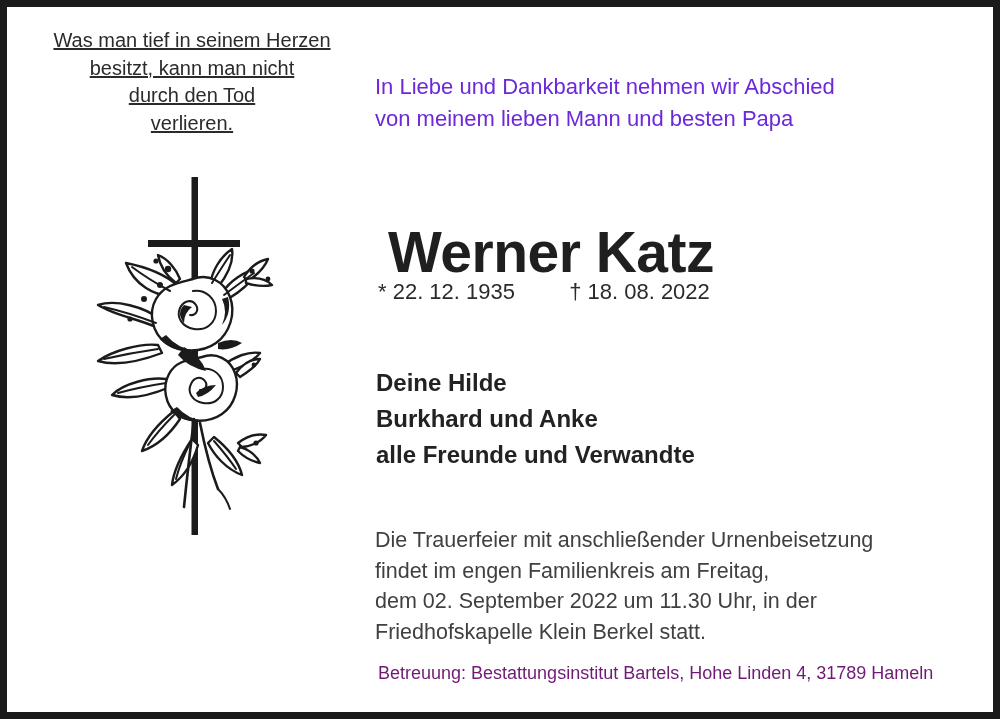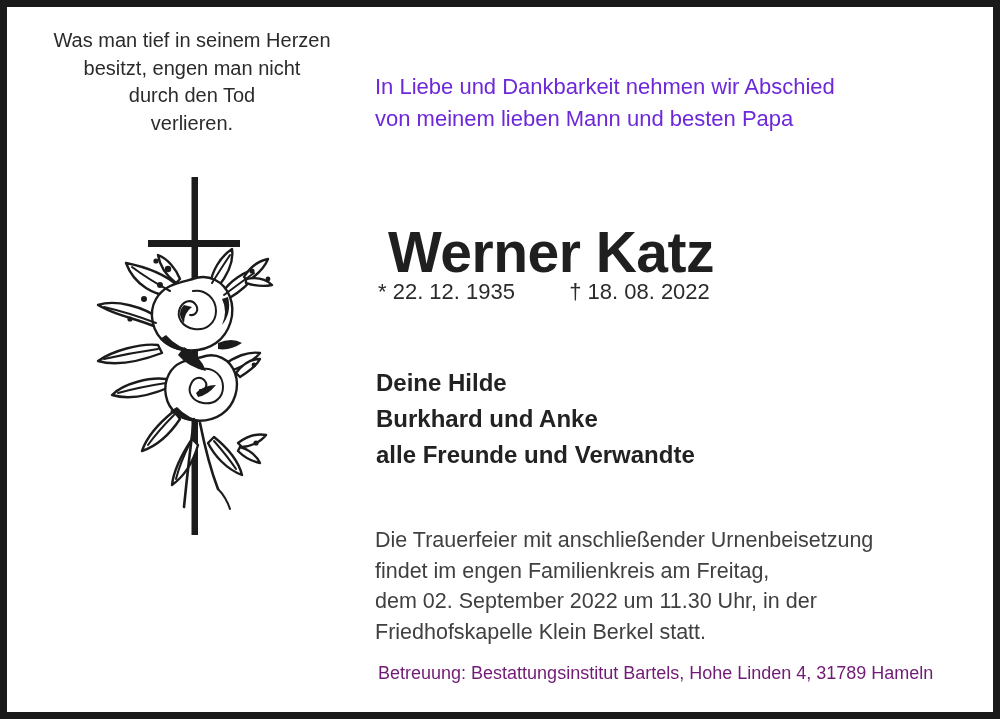--- a/index.html
+++ b/index.html
@@ -20,20 +20,21 @@
   }
   .verse {
     position: absolute;
     left: 30px;
     top: 20px;
     width: 310px;
     text-align: center;
     font-size: 20px;
     line-height: 27.5px;
     color: #2b2b2b;
+    text-decoration: underline;
   }
   .art {
     position: absolute;
     left: 65px;
     top: 160px;
     width: 230px;
     height: 390px;
   }
   .announcement {
     position: absolute;
@@ -95,21 +96,21 @@
     white-space: nowrap;
   }
 </style>
 </head>
 <body>
 
 <div class="page">
 
   <div class="verse">
     <div>Was man tief in seinem Herzen</div>
-    <div>besitzt, engen man nicht</div>
+    <div>besitzt, kann man nicht</div>
     <div>durch den Tod</div>
     <div>verlieren.</div>
   </div>
 
   <svg class="art" viewBox="0 0 230 390" aria-hidden="true">
 
     <g>
       <rect x="119.5" y="10" width="6.5" height="358" fill="#1b1b1b"></rect>
       <rect x="76" y="73" width="92" height="7" fill="#1b1b1b"></rect>
     </g>

